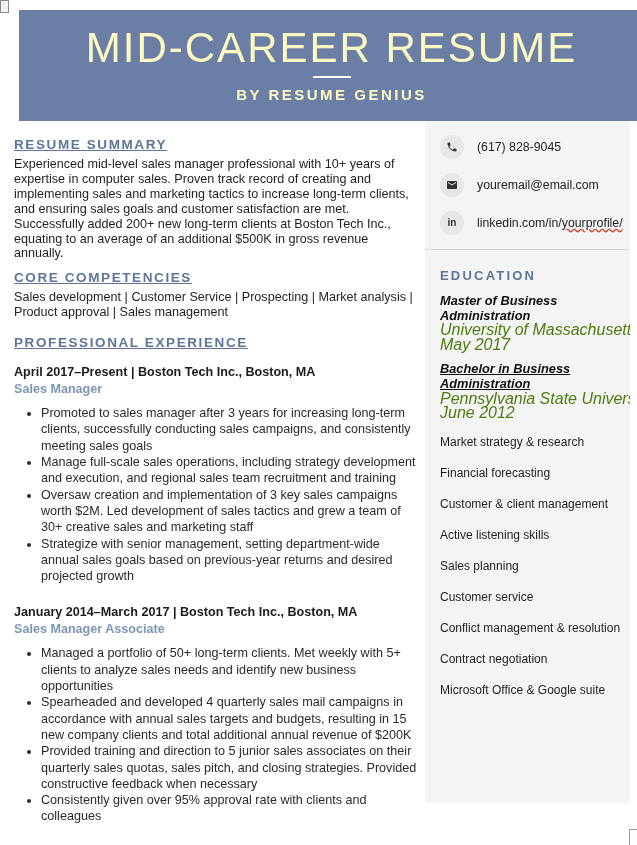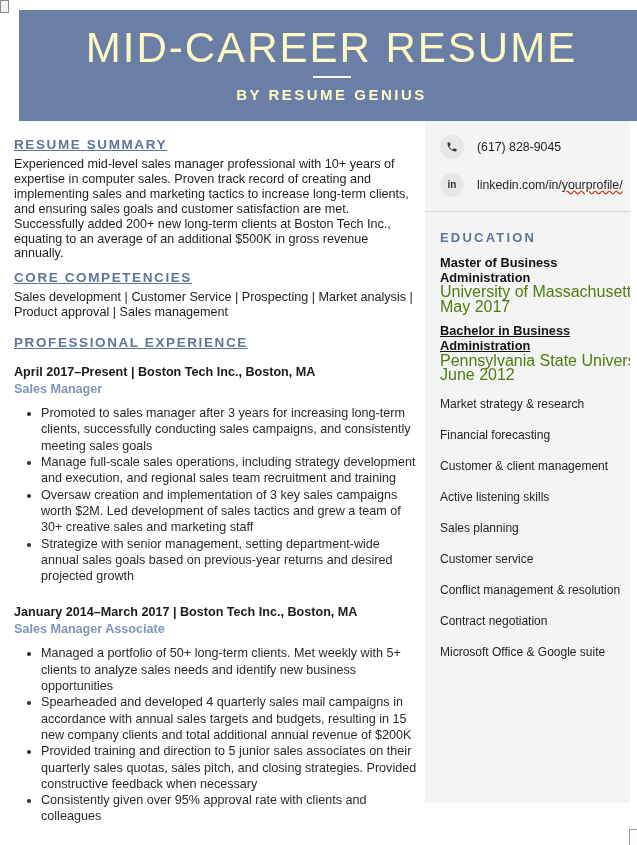--- a/index.html
+++ b/index.html
@@ -52,21 +52,21 @@
   }
   .icon-circle svg { width:12px; height:12px; fill:#333; }
   .icon-circle .in-glyph { font-size:10px; font-weight:700; color:#333; line-height:1; }
   .contact-text { font-size:12.3px; color:#1f1f1f; white-space:nowrap; }
   .squiggle { text-decoration:underline; text-decoration-style:wavy; text-decoration-color:#cc4125; }
   .panel-divider { border:none; border-top:1px solid #d8d8d8; margin:13px -4px 0 -15px; }
   h3.panel-heading {
     margin:18px 0 0; font-size:13px; font-weight:700; color:#5d7697; letter-spacing:2.2px;
   }
   h3.skills-h { margin-top:24px; }
-  .edu-entry { margin-top:11px; }
+  .edu-entry { margin-top:11px;font-style:italic; }
   .edu-entry.second { margin-top:10px; }
   .degree { font-size:12.8px; font-weight:700; line-height:14.6px; color:#111; width:150px; }
   .degree.underlined { text-decoration:underline; }
   .school, .edu-date { font-size:16px; line-height:14.6px; color:#4d7c0f; white-space:nowrap; }
   .skill { margin-top:17px; font-size:12px; color:#1f1f1f; white-space:nowrap; }
   .skill.first { margin-top:14px; }
 </style>
 </head>
 <body>
 
@@ -118,20 +118,28 @@
 
     <div class="contact-row">
       <span class="icon-circle">
         <svg viewBox="0 0 24 24">
             <path d="M6.62 10.79c1.44 2.83 3.76 5.14 6.59 6.59l2.2-2.21c.27-.27.67-.36 1.02-.24 1.12.37 2.33.57 3.57.57.55 0 1 .45 1 1V20c0 .55-.45 1-1 1-9.39 0-17-7.61-17-17 0-.55.45-1 1-1h3.5c.55 0 1 .45 1 1 0 1.25.2 2.45.57 3.57.11.35.03.74-.25 1.02l-2.2 2.2z"></path>
           </svg>
       </span>
       <span class="contact-text">(617) 828-9045</span>
     </div>
 
+    <div class="contact-row">
+      <span class="icon-circle">
+        <svg viewBox="0 0 24 24">
+            <path d="M20 4H4c-1.1 0-1.99.9-1.99 2L2 18c0 1.1.9 2 2 2h16c1.1 0 2-.9 2-2V6c0-1.1-.9-2-2-2zm0 4l-8 5-8-5V6l8 5 8-5v2z"></path>
+          </svg>
+      </span>
+      <span class="contact-text">youremail@email.com</span>
+    </div>
 
     <div class="contact-row">
       <span class="icon-circle">
         <span class="in-glyph">in</span>
       </span>
       <span class="contact-text"><span>linkedin.com/in/</span><span class="squiggle">yourprofile/</span></span>
     </div>
 
     <hr class="panel-divider">
 

